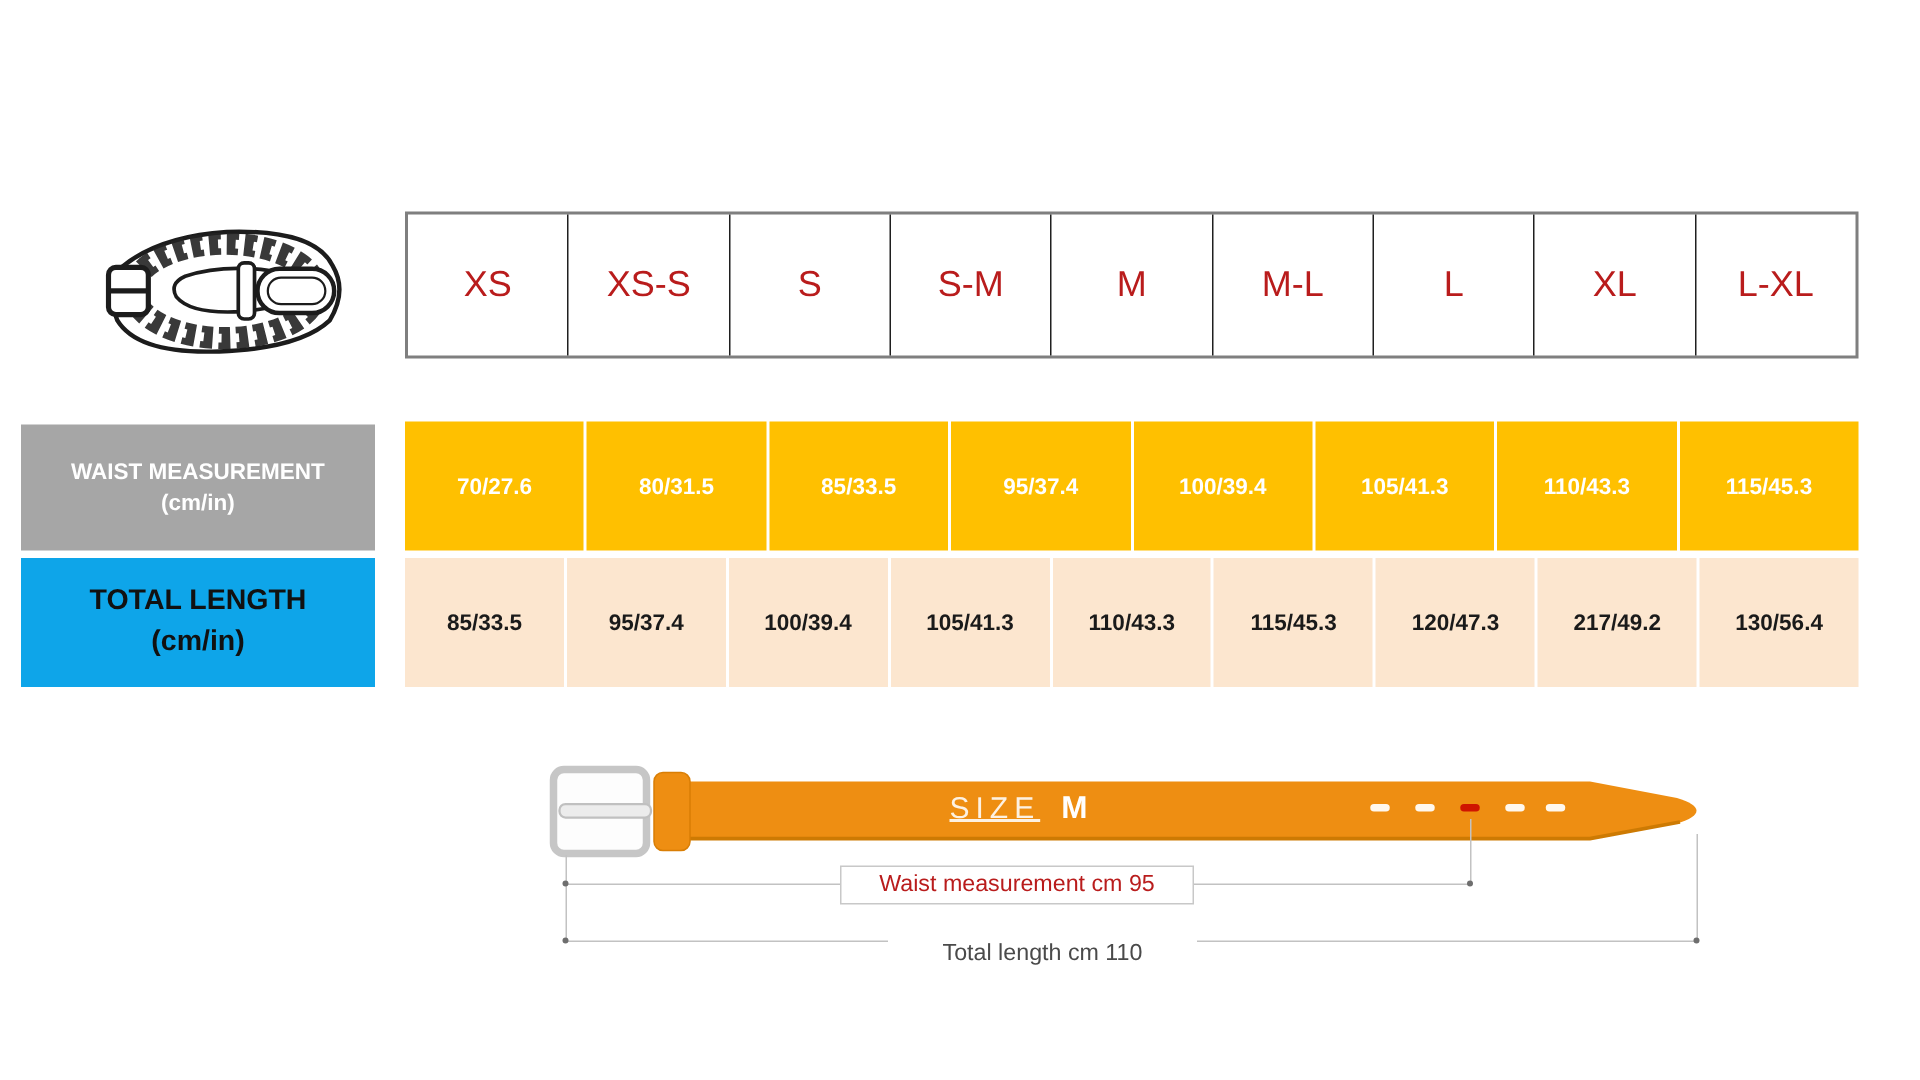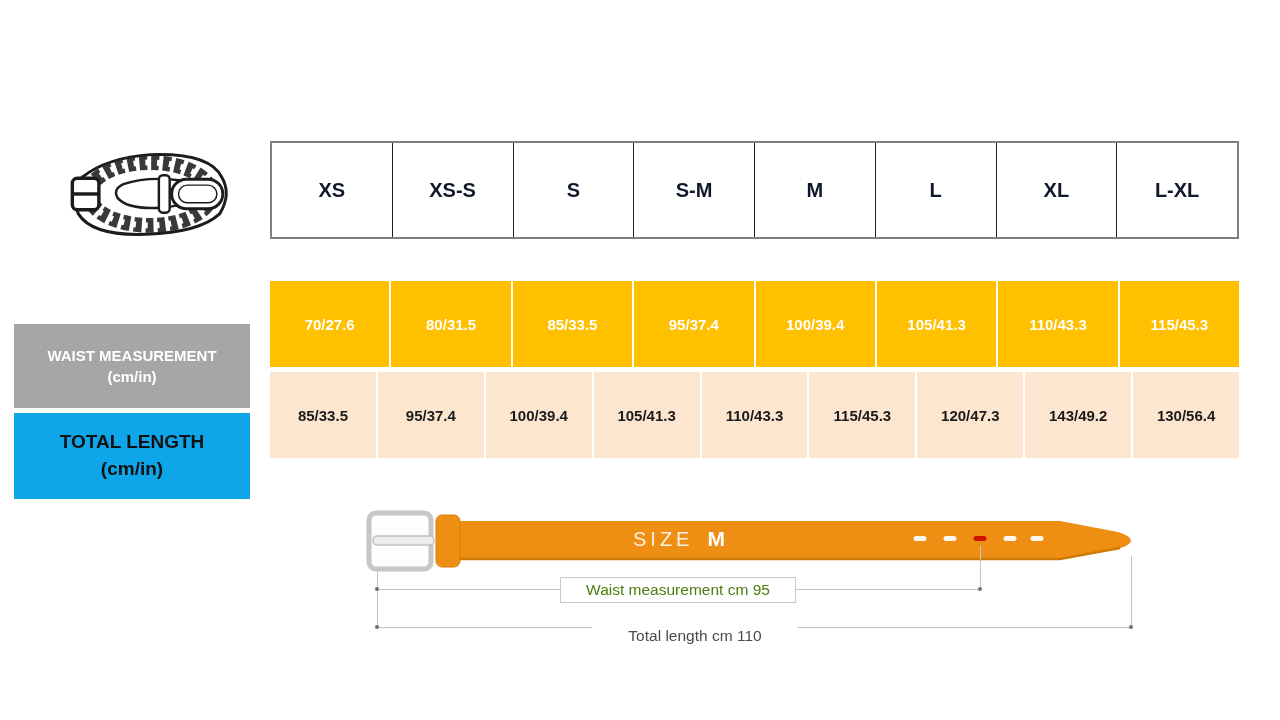--- a/index.html
+++ b/index.html
@@ -29,39 +29,37 @@
     height: 98px;
     display: flex;
     border: 2px solid #7f7f7f;
     background: #ffffff;
   }
   .size-header .cell {
     flex: 1;
     display: flex;
     align-items: center;
     justify-content: center;
-    font-size: 20px;
-    color: #0f172a;
+    font-size: 24px;
+    color: #b91c1c;
     border-left: 1px solid #1f1f1f;
-    font-weight: bold;
   }
   .size-header .cell:first-child { border-left: none; }
   
   .row-label {
     position: absolute;
     left: 14px;
     width: 236px;
     display: flex;
     flex-direction: column;
     align-items: center;
     justify-content: center;
     text-align: center;
     font-weight: bold;
     line-height: 1.4;
-    margin-top: 41px;
   }
   .row-label.waist { top: 283px; height: 84px; background: #a6a6a6; color: #ffffff; font-size: 15px; }
   .row-label.length { top: 372px; height: 86px; background: #0ea5e9; color: #111111; font-size: 19px; }
   .row-data {
     position: absolute;
     left: 270px;
     width: 969px;
     display: flex;
     gap: 2px;
   }
@@ -91,20 +89,21 @@
     top: 527px;
     display: flex;
     align-items: baseline;
     gap: 14px;
     z-index: 3;
   }
   .size-text .size-word {
     color: rgba(255,255,255,0.88);
     font-size: 20px;
     letter-spacing: 4px;
+    text-decoration: underline;
   }
   .size-text .size-val {
     color: #ffffff;
     font-size: 21px;
     font-weight: bold;
   }
   .mline { position: absolute; background: #c2c2c2; z-index: 1; }
   .vline-left  { left: 377px;  top: 570px; width: 1px; height: 57px; }
   .vline-hole  { left: 980px;  top: 546px; width: 1px; height: 43px; }
   .vline-tip   { left: 1131px; top: 556px; width: 1px; height: 71px; }
@@ -122,21 +121,21 @@
     left: 560px;
     top: 577px;
     width: 236px;
     height: 26px;
     background: #ffffff;
     border: 1px solid #c8c8c8;
     display: flex;
     align-items: center;
     justify-content: center;
     font-size: 15.5px;
-    color: #4d7c0f;
+    color: #b91c1c;
     z-index: 2;
   }
   .total-text {
     position: absolute;
     left: 592px;
     top: 625px;
     width: 206px;
     height: 22px;
     background: #ffffff;
     display: flex;
@@ -163,20 +162,21 @@
     <rect x="121" y="47" width="52" height="30" rx="15" fill="#ffffff" stroke="#1c1c1c" stroke-width="3"></rect>
     <rect x="128" y="53" width="39" height="18" rx="9" fill="none" stroke="#1c1c1c" stroke-width="1.5"></rect>
   </svg>
 
   <div class="size-header">
     <div class="cell">XS</div>
     <div class="cell">XS-S</div>
     <div class="cell">S</div>
     <div class="cell">S-M</div>
     <div class="cell">M</div>
+    <div class="cell">M-L</div>
     <div class="cell">L</div>
     <div class="cell">XL</div>
     <div class="cell">L-XL</div>
   </div>
 
   <div class="row-label waist">
     <span>WAIST MEASUREMENT</span>
     <span>(cm/in)</span>
   </div>
   <div class="row-data waist">
@@ -195,21 +195,21 @@
     <span>(cm/in)</span>
   </div>
   <div class="row-data length">
     <div class="cell">85/33.5</div>
     <div class="cell">95/37.4</div>
     <div class="cell">100/39.4</div>
     <div class="cell">105/41.3</div>
     <div class="cell">110/43.3</div>
     <div class="cell">115/45.3</div>
     <div class="cell">120/47.3</div>
-    <div class="cell">143/49.2</div>
+    <div class="cell">217/49.2</div>
     <div class="cell">130/56.4</div>
   </div>
 
   <svg class="belt-svg" viewBox="0 0 780 75" aria-hidden="true">
 
     <path d="M78,16 L700,16 L758,27 Q771,31 771,35.5 Q771,40 758,44 L700,54 L78,54 Z" fill="#ee8e12"></path>
     <path d="M80,54 L700,54 L760,43" fill="none" stroke="#cd7a03" stroke-width="2.5"></path>
 
     <rect x="76" y="10" width="24" height="52" rx="6" fill="#ee8e12" stroke="#d97e05" stroke-width="1"></rect>
 

